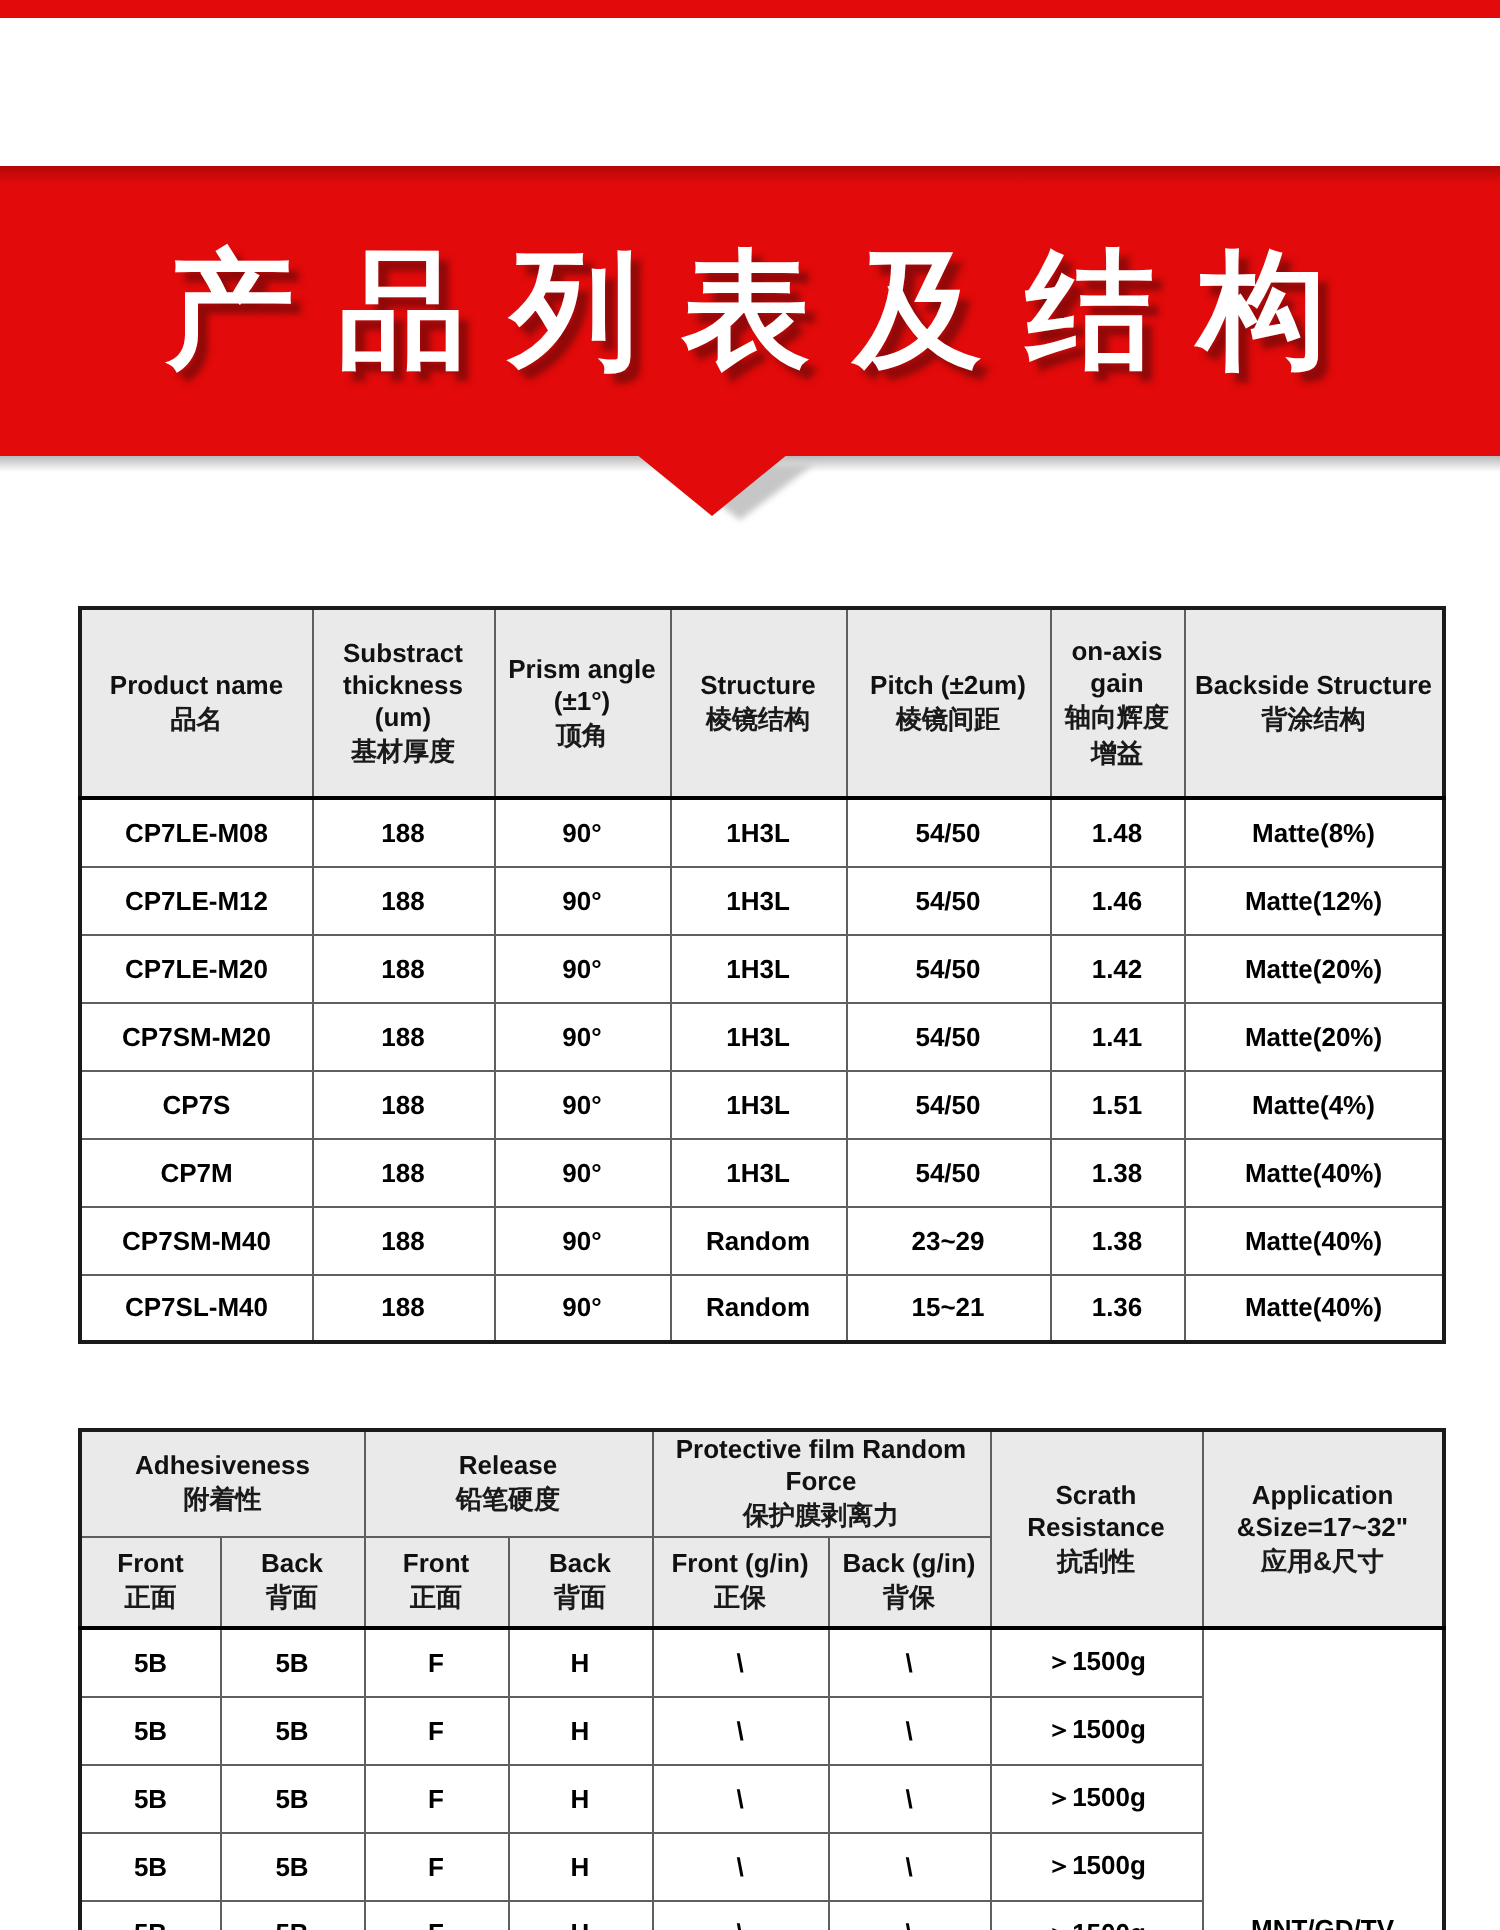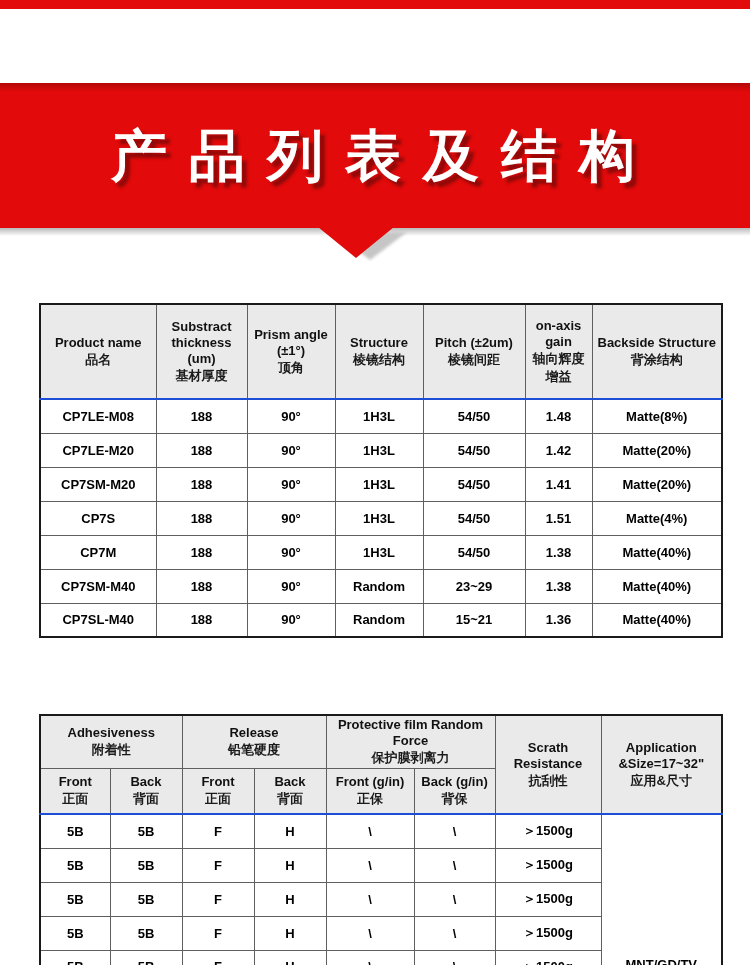--- a/index.html
+++ b/index.html
@@ -9,21 +9,21 @@
   }
   
   .top-strip{position:absolute;top:0;left:0;width:750px;height:9px;background:#e20a0a;}
   
   .banner{
     position:absolute;top:83px;left:0;width:750px;height:145px;
     background:linear-gradient(180deg,#b30808 0px,#e20a0a 9px);
     text-align:center;
   }
   .banner-title{
-    display:block;line-height:145px;font-size:56px;font-weight:bold;color:#ffffff;
+    display:block;line-height:145px;font-size:64px;font-weight:bold;color:#ffffff;
     letter-spacing:22px;padding-left:18px;white-space:nowrap;
     text-shadow:5px 5px 3px rgba(110,8,8,0.70);
   }
   .banner-shadow{
     position:absolute;top:228px;left:0;width:750px;height:8px;
     background:linear-gradient(180deg,#b9b9b9 0%,rgba(235,235,235,0) 100%);
   }
   .tri-shadow{
     position:absolute;top:232px;left:333px;width:0;height:0;
     border-left:37px solid transparent;border-right:37px solid transparent;
@@ -44,21 +44,21 @@
   }
   th{background:#eaeaea;font-weight:bold;}
   .en{display:block;font-size:13px;font-weight:bold;line-height:16px;color:#111;}
   .cn{display:block;font-size:13px;font-weight:bold;line-height:18px;color:#1a1a1a;}
   td{font-size:13px;font-weight:bold;color:#000;background:#ffffff;}
   .t1-head{height:95px;}
   .t1-row{height:34px;}
   .t2-h1{height:53px;padding-left:45px;}
   .t2-h2{height:46px;}
   .t2-row{height:34px;margin-left:44px;}
-  .body-start td{border-top:2px solid #1d4ed8;}
+  .body-start td{border-top:2px solid #000000;}
   .app-cell{position:relative;}
   .app-value{
     position:absolute;top:142px;left:0;width:100%;text-align:center;
     font-size:13px;font-weight:bold;line-height:16px;
   }
 </style>
 </head>
 <body>
 
 <div class="page">
@@ -115,20 +115,29 @@
             </th>
       </tr>
       <tr class="t1-row body-start">
         <td>CP7LE-M08</td>
             <td>188</td>
             <td>90°</td>
             <td>1H3L</td>
             <td>54/50</td>
             <td>1.48</td>
             <td>Matte(8%)</td>
+      </tr>
+      <tr class="t1-row">
+        <td>CP7LE-M12</td>
+            <td>188</td>
+            <td>90°</td>
+            <td>1H3L</td>
+            <td>54/50</td>
+            <td>1.46</td>
+            <td>Matte(12%)</td>
       </tr>
       <tr class="t1-row">
         <td>CP7LE-M20</td>
             <td>188</td>
             <td>90°</td>
             <td>1H3L</td>
             <td>54/50</td>
             <td>1.42</td>
             <td>Matte(20%)</td>
       </tr>

